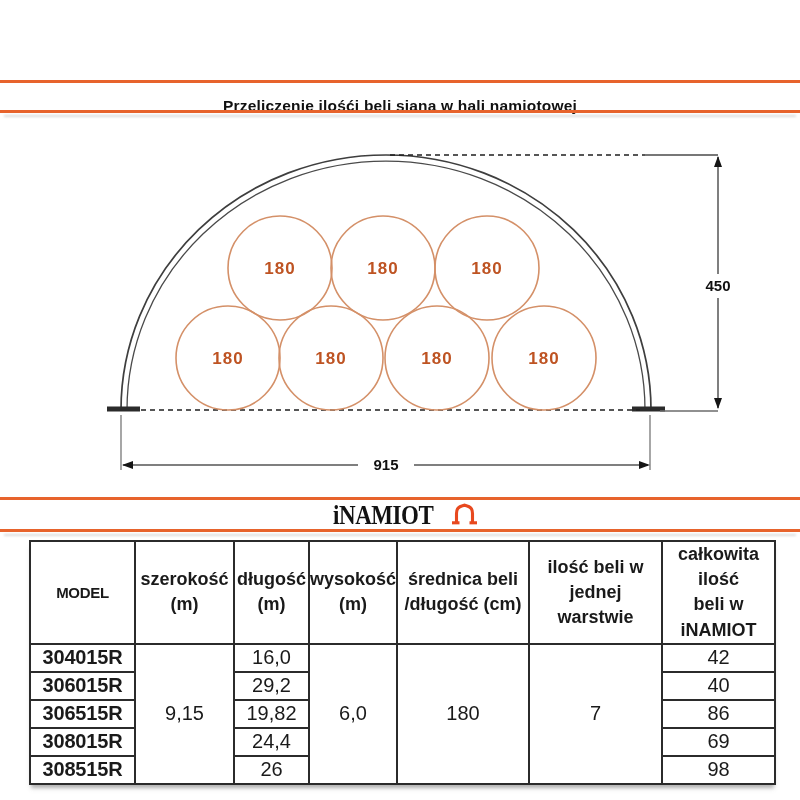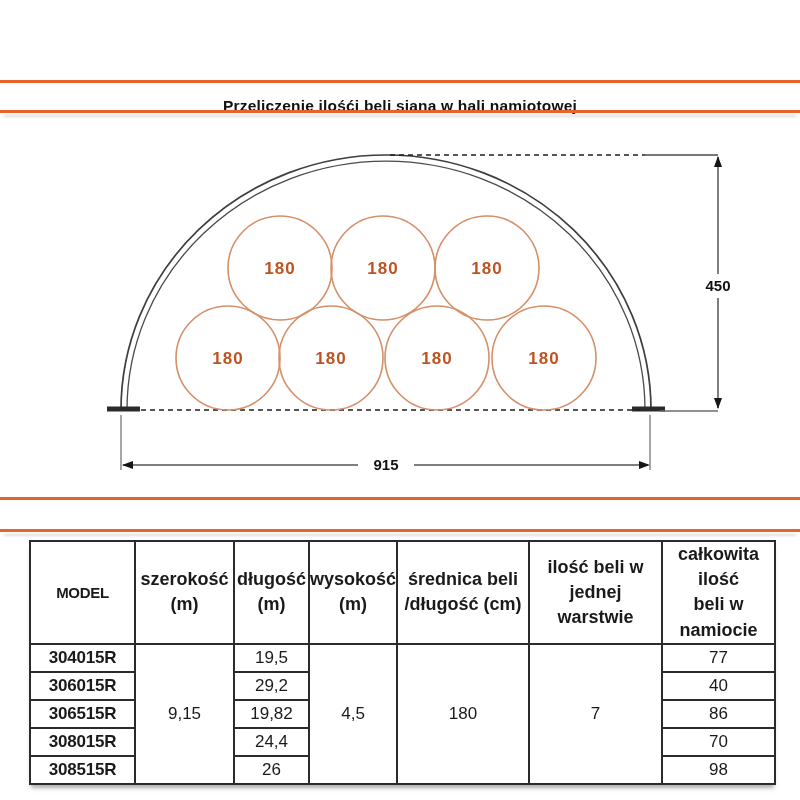--- a/index.html
+++ b/index.html
@@ -14,21 +14,21 @@
     transform:scaleX(.82);transform-origin:center;letter-spacing:-.5px;line-height:1;}
   .tent-icon{width:27px;height:26px;display:block;margin-left:2px;}
   svg text{font-family:"Liberation Sans", sans-serif;}
   .diagram-svg{position:absolute;left:0;top:130px;width:800px;height:360px;}
   
   .bale-table-wrap{position:absolute;left:29px;top:540px;box-shadow:0 5px 4px -2px rgba(110,110,110,.55);}
   table{border-collapse:collapse;table-layout:fixed;background:#fff;}
   th,td{border:2px solid #2b2b2b;text-align:center;vertical-align:middle;padding:0;overflow:hidden;}
   th{font-weight:bold;font-size:18px;line-height:1.4;white-space:pre-line;height:42px;}
   th.model-h{font-weight:bold;font-size:15px;letter-spacing:-.3px;}
-  td{font-size:17px;height:26px;}
+  td{font-size:20px;height:26px;}
   td.model{font-weight:bold;letter-spacing:-.2px;}
 </style>
 </head>
 <body>
 
 <div class="stage">
 
   <div class="rule" style="top:80px"></div>
   <div class="band" style="top:83px;height:45px">
     <span class="page-title">Przeliczenie ilośći beli siana w hali namiotowej</span>
@@ -76,20 +76,28 @@
     <text x="280" y="144" text-anchor="middle" font-size="17" font-weight="bold" letter-spacing="1" fill="#BE5322">180</text>
     <text x="383" y="144" text-anchor="middle" font-size="17" font-weight="bold" letter-spacing="1" fill="#BE5322">180</text>
     <text x="487" y="144" text-anchor="middle" font-size="17" font-weight="bold" letter-spacing="1" fill="#BE5322">180</text>
     <text x="228" y="234" text-anchor="middle" font-size="17" font-weight="bold" letter-spacing="1" fill="#BE5322">180</text>
     <text x="331" y="234" text-anchor="middle" font-size="17" font-weight="bold" letter-spacing="1" fill="#BE5322">180</text>
     <text x="437" y="234" text-anchor="middle" font-size="17" font-weight="bold" letter-spacing="1" fill="#BE5322">180</text>
     <text x="544" y="234" text-anchor="middle" font-size="17" font-weight="bold" letter-spacing="1" fill="#BE5322">180</text>
   </svg>
 
   <div class="rule" style="top:497px"></div>
+  <div class="band brand" style="top:500px;height:29px">
+    <span class="brand-text">iNAMIOT</span>
+    <svg class="tent-icon" viewBox="0 0 27 26">
+      <path d="M5.5,21 V11.5 C5.5,7 8,4.6 10.8,3.9 L13.5,3.2 L16.2,3.9 C19,4.6 21.5,7 21.5,11.5 V21" fill="none" stroke="#E8491F" stroke-width="3.1"></path>
+      <line x1="1" y1="20.8" x2="8.5" y2="20.8" stroke="#E8491F" stroke-width="3.1"></line>
+      <line x1="18.5" y1="20.8" x2="26" y2="20.8" stroke="#E8491F" stroke-width="3.1"></line>
+    </svg>
+  </div>
   <div class="rule" style="top:529px"></div>
   <div class="shadow-line" style="top:534px"></div>
 
   <div class="bale-table-wrap">
     <table>
       <colgroup>
         <col style="width:105px">
           <col style="width:99px">
           <col style="width:75px">
           <col style="width:82px">
@@ -104,47 +112,47 @@
 (m)</th>
           <th>długość
 (m)</th>
           <th>wysokość
 (m)</th>
           <th>średnica beli
 /długość (cm)</th>
           <th>ilość beli w jednej
 warstwie</th>
           <th>całkowita ilość
-beli w namiocie</th>
+beli w iNAMIOT</th>
         </tr>
       </thead>
       <tbody>
         <tr>
           <td class="model">304015R</td>
           <td rowspan="5">9,15</td>
-          <td>19,5</td>
-          <td rowspan="5">4,5</td>
+          <td>16,0</td>
+          <td rowspan="5">6,0</td>
           <td rowspan="5">180</td>
           <td rowspan="5">7</td>
-          <td>77</td>
+          <td>42</td>
         </tr>
         <tr>
           <td class="model">306015R</td>
           <td>29,2</td>
           <td>40</td>
         </tr>
         <tr>
           <td class="model">306515R</td>
           <td>19,82</td>
           <td>86</td>
         </tr>
         <tr>
           <td class="model">308015R</td>
           <td>24,4</td>
-          <td>70</td>
+          <td>69</td>
         </tr>
         <tr>
           <td class="model">308515R</td>
           <td>26</td>
           <td>98</td>
         </tr>
       </tbody>
     </table>
   </div>
 

